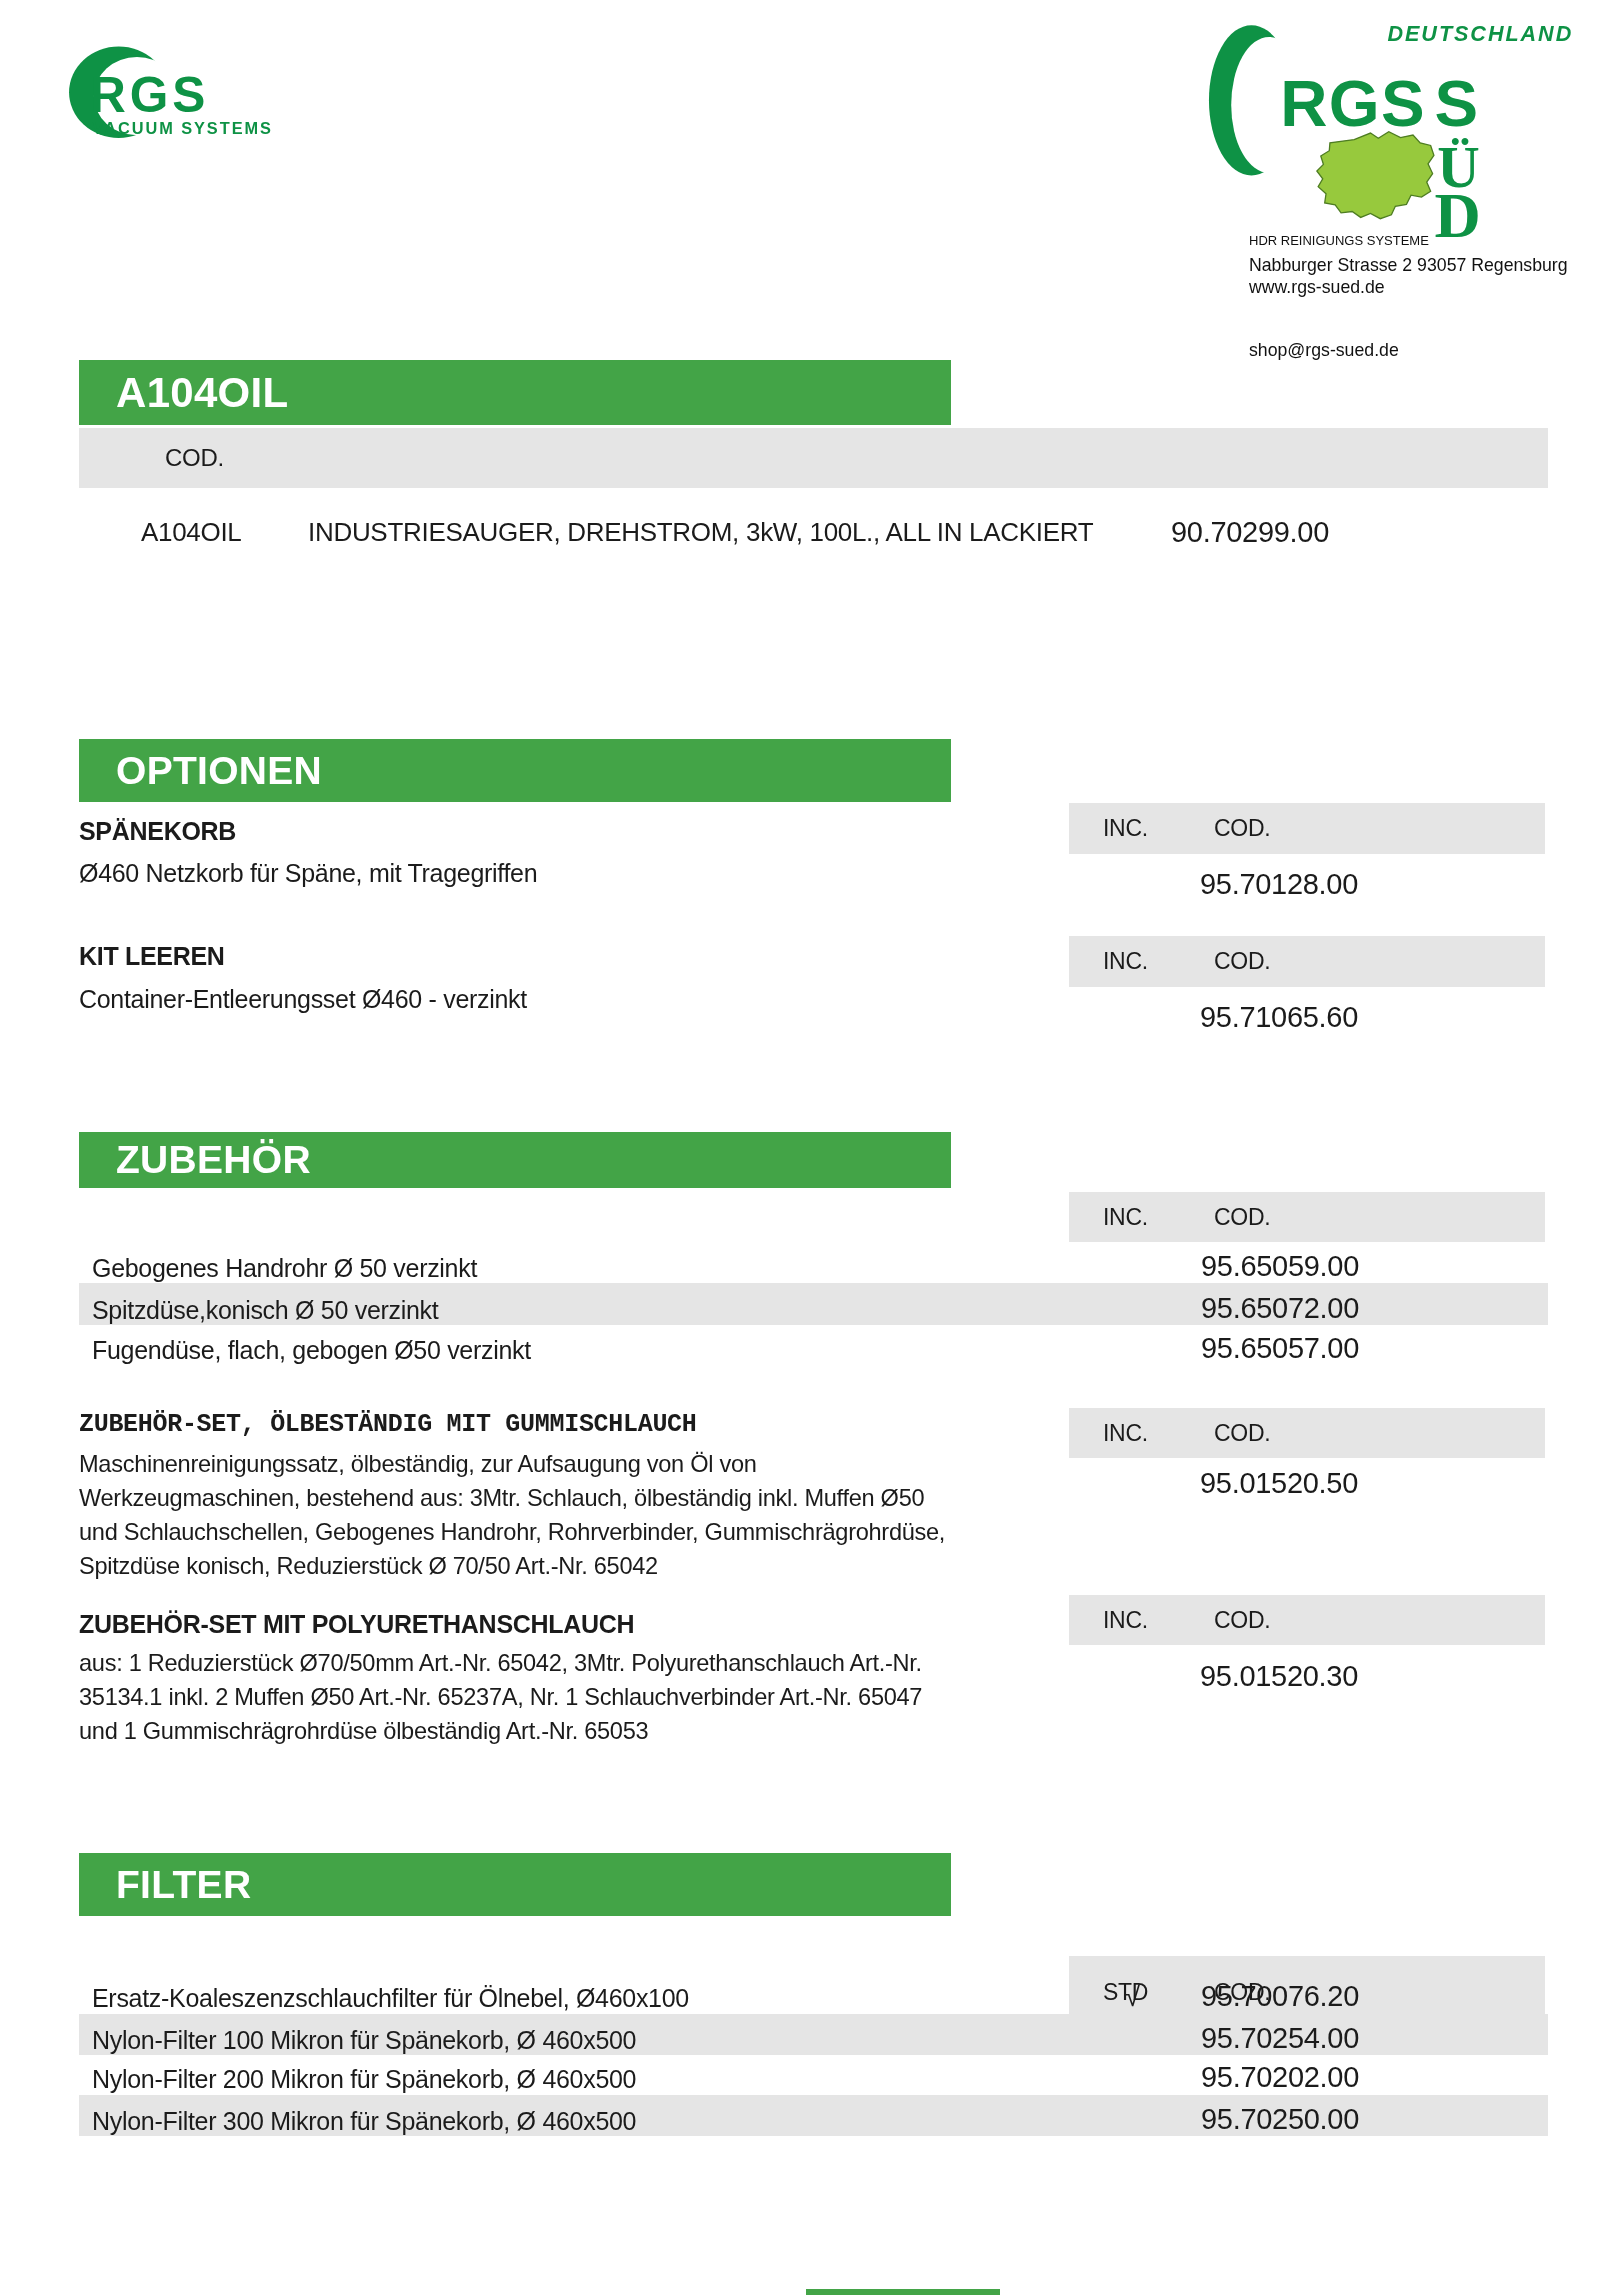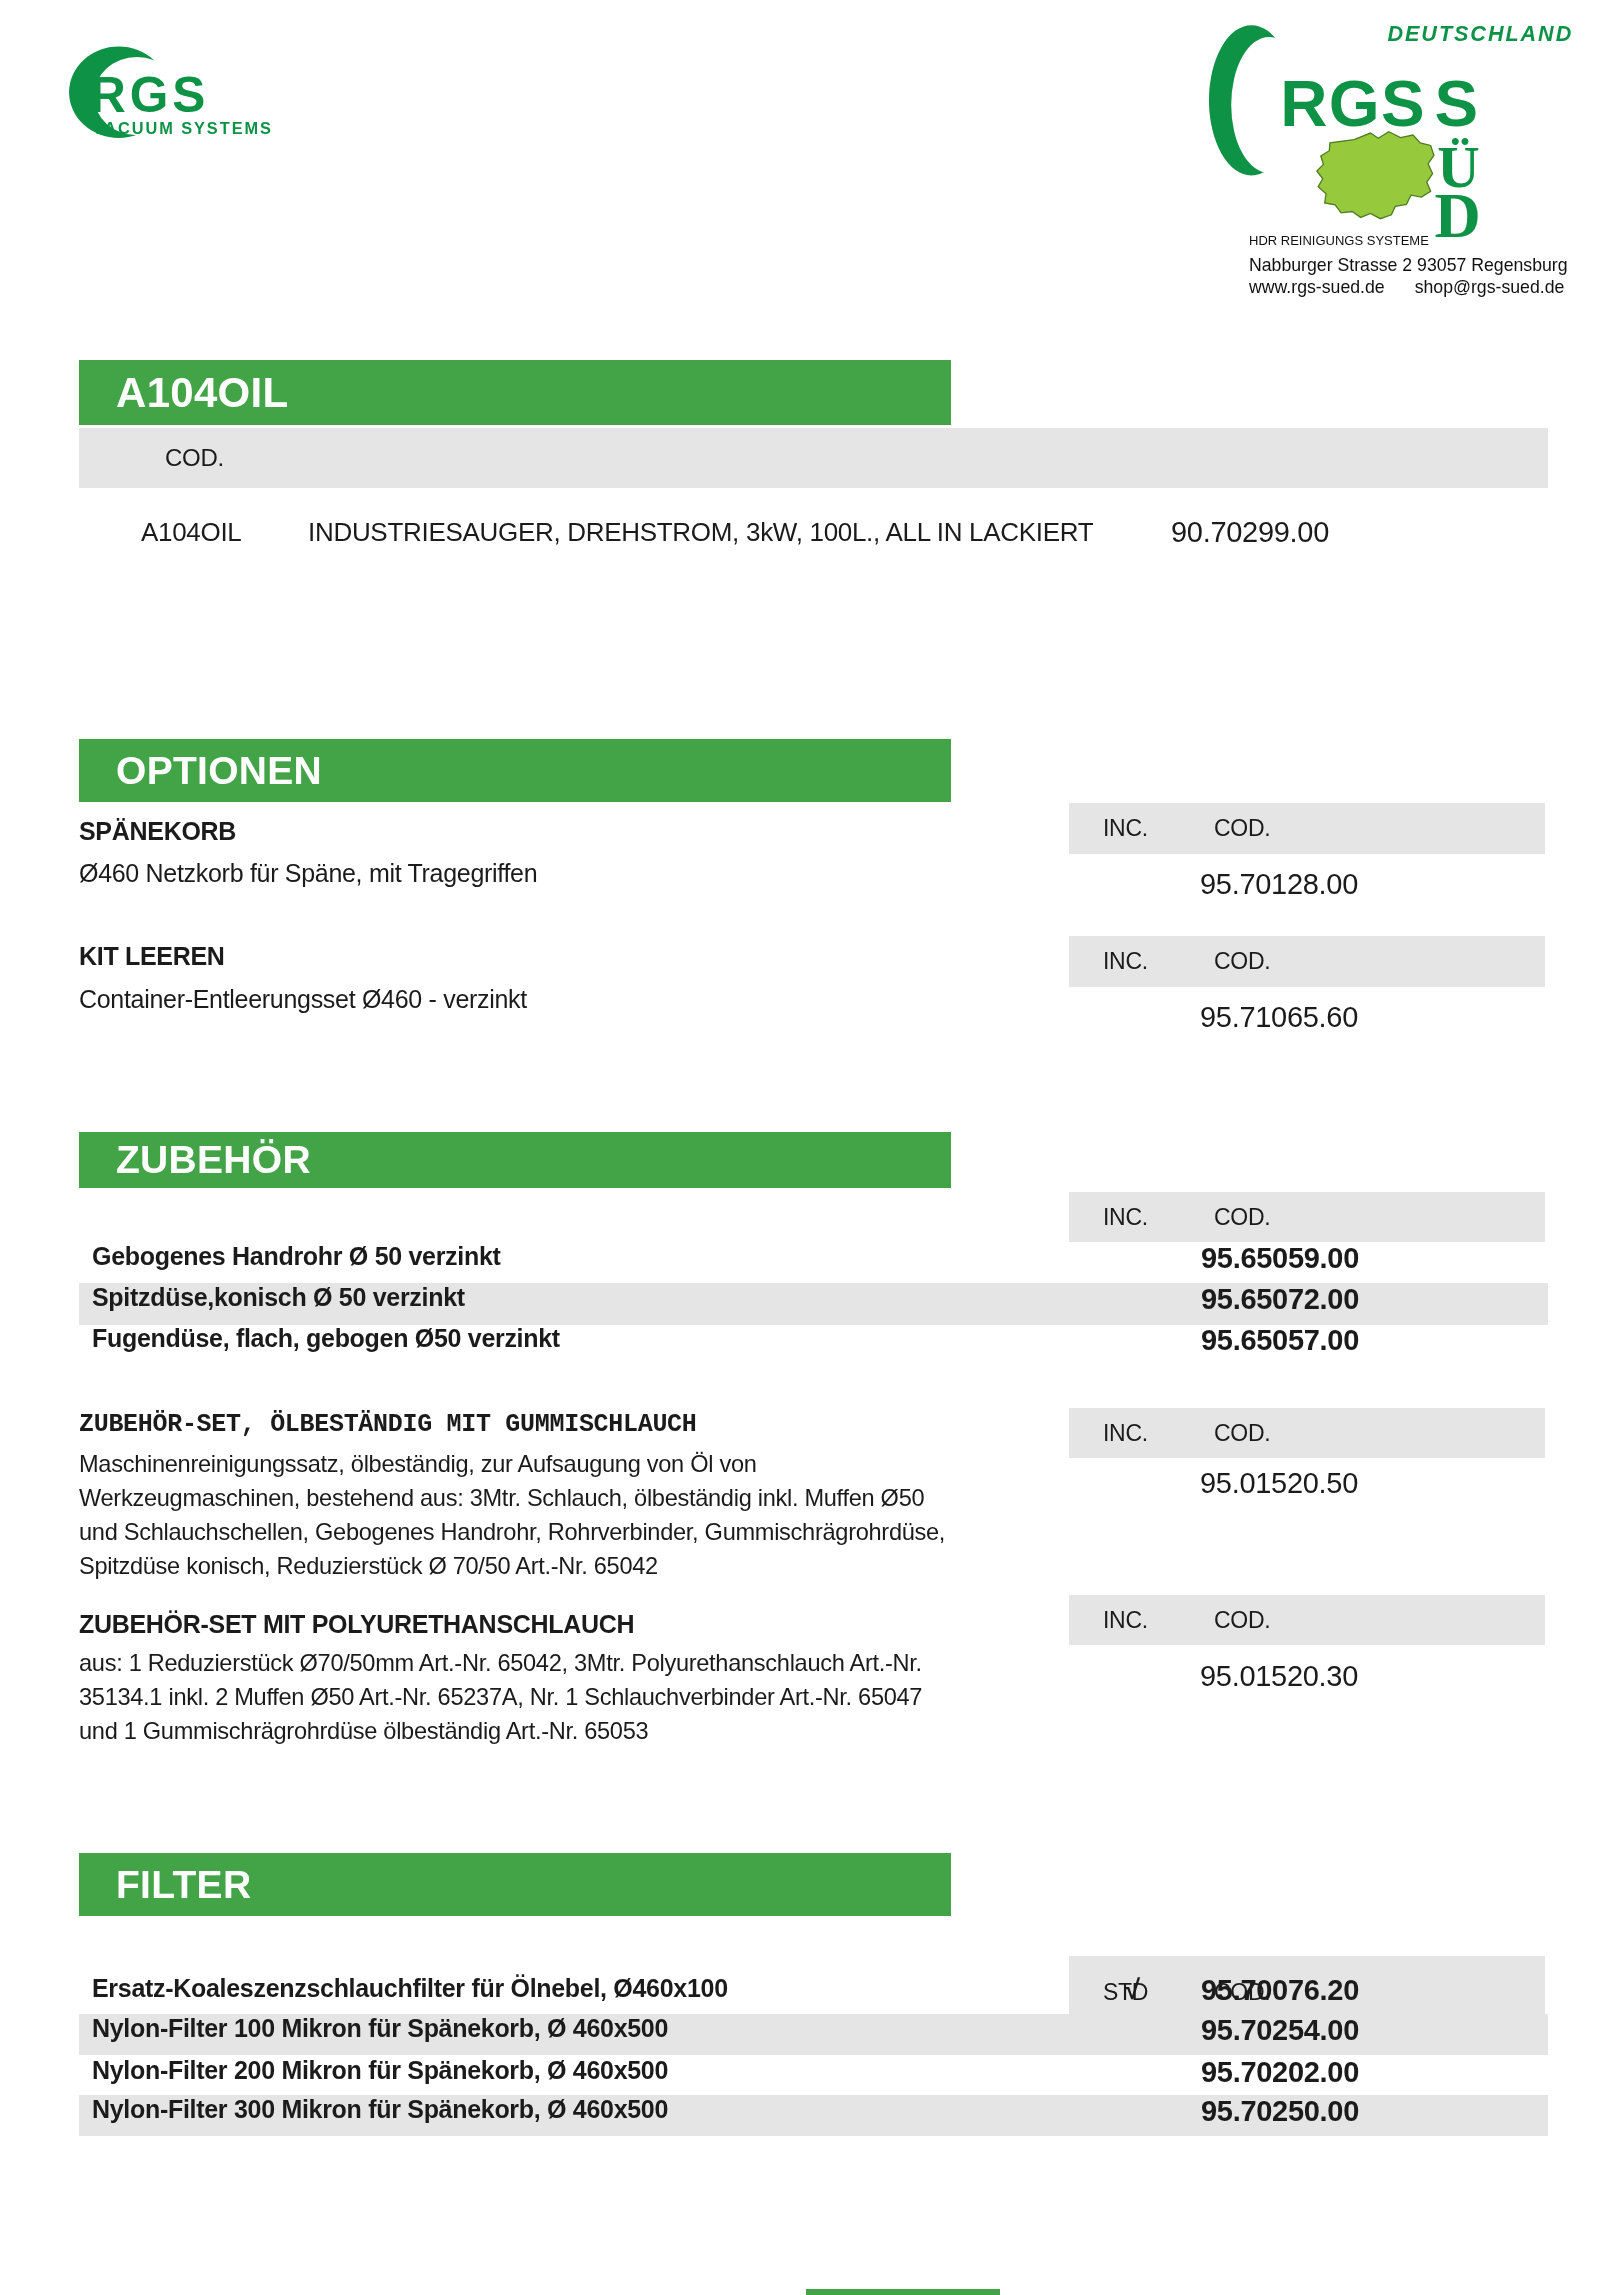--- a/index.html
+++ b/index.html
@@ -48,21 +48,21 @@
   .n1{top:817px;}
   .n2{top:942px;}
   .ns1{top:1410px;font-family:Liberation Mono, monospace;}
   .ns2{top:1610px;}
   .desc{position:absolute;left:79px;font-size:25px;}
   .d1{top:859px;}
   .d2{top:985px;}
   .prod-code{position:absolute;left:141px;top:517px;font-size:26px;}
   .prod-desc{position:absolute;left:308px;top:517px;font-size:26px;}
   
-  .lrow{position:absolute;left:79px;width:1469px;display:flex;align-items:flex-start;font-weight:bold;}
+  .lrow{position:absolute;left:79px;width:1469px;display:flex;align-items:flex-end;}
   .lrow .rdesc{margin-left:13px;font-size:25px;}
   .lrow .rcode{position:absolute;left:1034px;width:334px;text-align:center;font-size:29px;}
   .lrow .rcheck{position:absolute;left:1014px;width:79px;text-align:center;font-size:27.5px;}
   .shaded{background:var(--gray);}
   .z1{top:1242px;height:41px;}
   .z2{top:1283px;height:42px;}
   .z3{top:1324px;height:41px;}
   .f1{top:1974px;height:39px;}
   .f2{top:2014px;height:41px;}
   .f3{top:2056px;height:38px;}
@@ -70,21 +70,21 @@
   
   .setbody{position:absolute;left:79px;font-size:23.6px;line-height:34px;}
   .sb1{top:1447px;}
   .sb2{top:1646px;}
   
   .logo-left{position:absolute;left:56px;top:41px;width:222px;height:105px;}
   .logo-right{position:absolute;left:1207px;top:11.8px;width:376px;height:229px;}
   .addr{position:absolute;left:1249px;font-size:17.7px;letter-spacing:0;color:#111;}
   .a1{top:233px;font-size:13px;}
   .a2{top:255px;}
-  .a3{top:277px;display:flex;gap:30px;}
+  .a3{top:277px;display:flex;gap:42px;flex-direction:column;}
   .sliver{position:absolute;left:806px;top:2289px;width:194px;height:6.5px;background:var(--green);}
 </style>
 </head>
 <body>
 
 <div class="page">
 
   <svg class="logo-left" viewBox="0 0 340 160">
     <ellipse cx="96" cy="78" rx="76" ry="70" fill="#0e9245"></ellipse>
     <ellipse cx="124" cy="84" rx="66" ry="60" fill="#ffffff"></ellipse>

